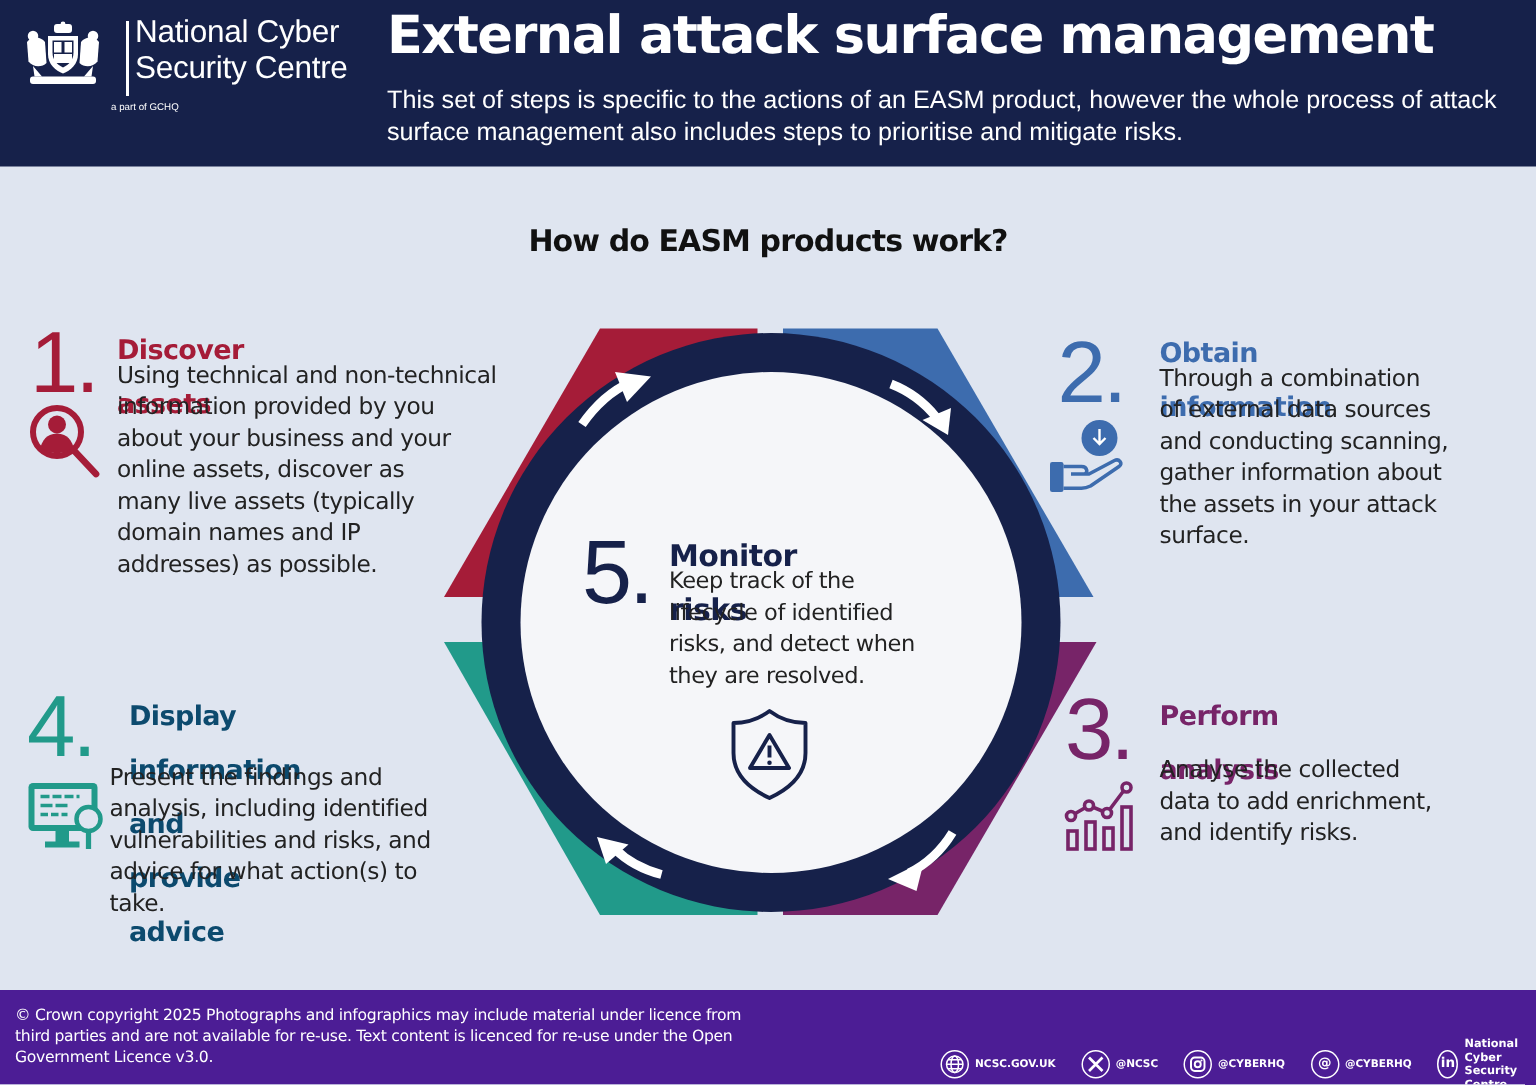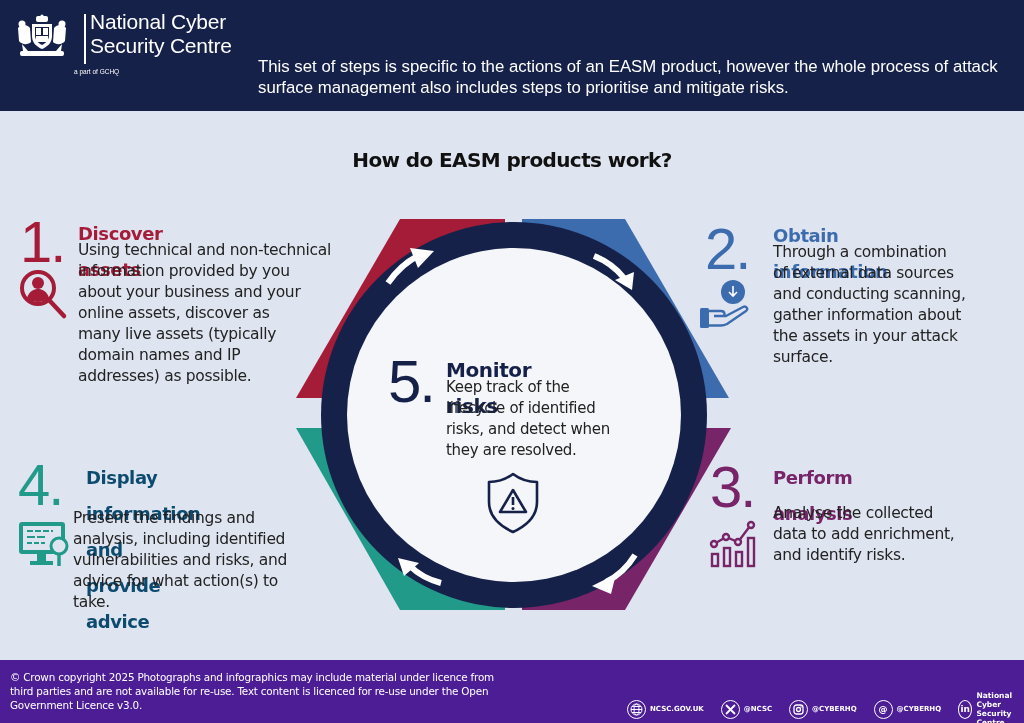--- a/index.html
+++ b/index.html
@@ -52,20 +52,21 @@
         <circle cx="48" cy="10" r="3.5"></circle>
         <rect x="6" y="37" width="44" height="5" rx="2"></rect>
         <path d="M8 30 l6 7 h-5z M48 30 l-6 7 h5z"></path>
       </g>
     </svg>
     <div class="logo-divider"></div>
     <div class="logo-name">National Cyber
 Security Centre</div>
     <div class="logo-sub">a part of GCHQ</div>
   </div>
+  <div class="title">External attack surface management</div>
   <div class="subtitle">This set of steps is specific to the actions of an EASM product, however the whole process of attack surface management also includes steps to prioritise and mitigate risks.</div>
 </div>
 
 <div class="section-title">How do EASM products work?</div>
 
 <div class="diagram">
   <svg width="1024" height="723" viewBox="0 0 1024 723">
     <polygon points="400,219 505,219 505,398 296,398" fill="#a51c38"></polygon>
     <polygon points="522,219 625,219 729,398 522,398" fill="#3d6cae"></polygon>
     <polygon points="296,428 505,428 505,610 400,610" fill="#219a8a"></polygon>

